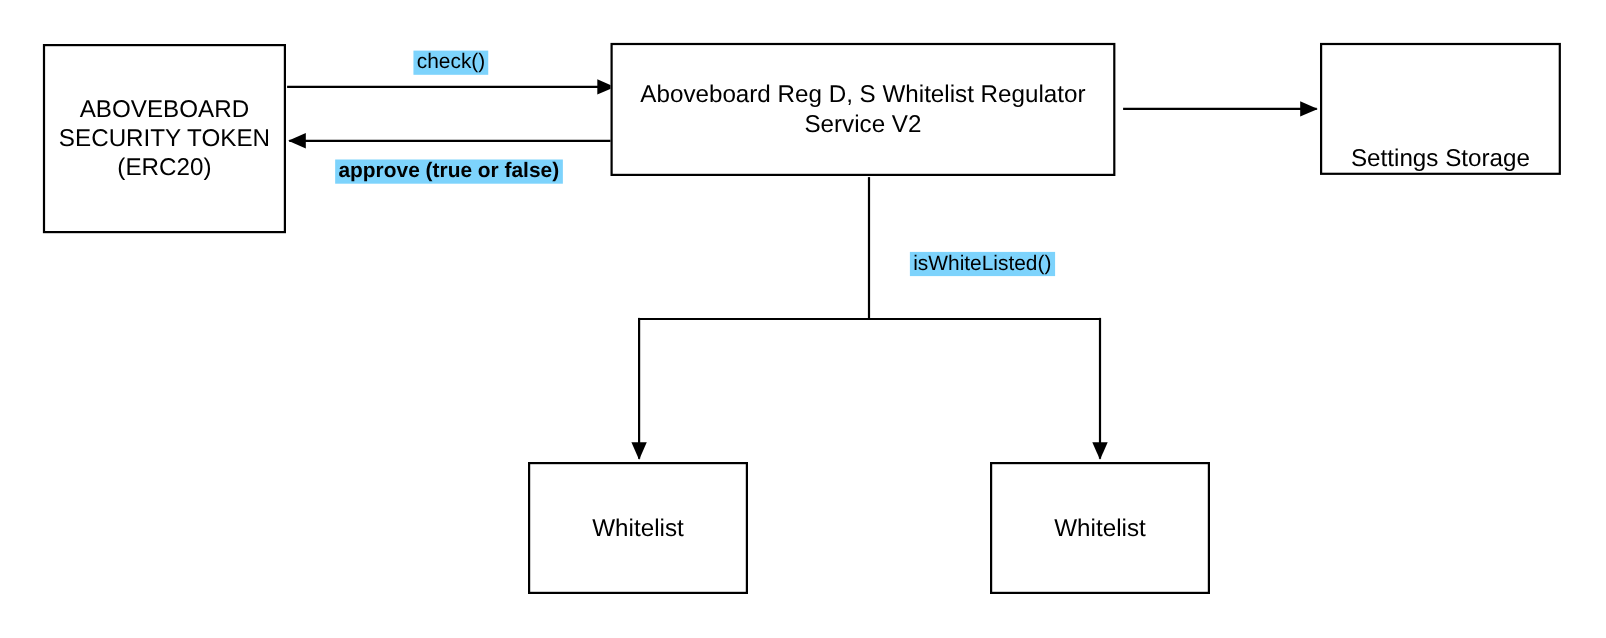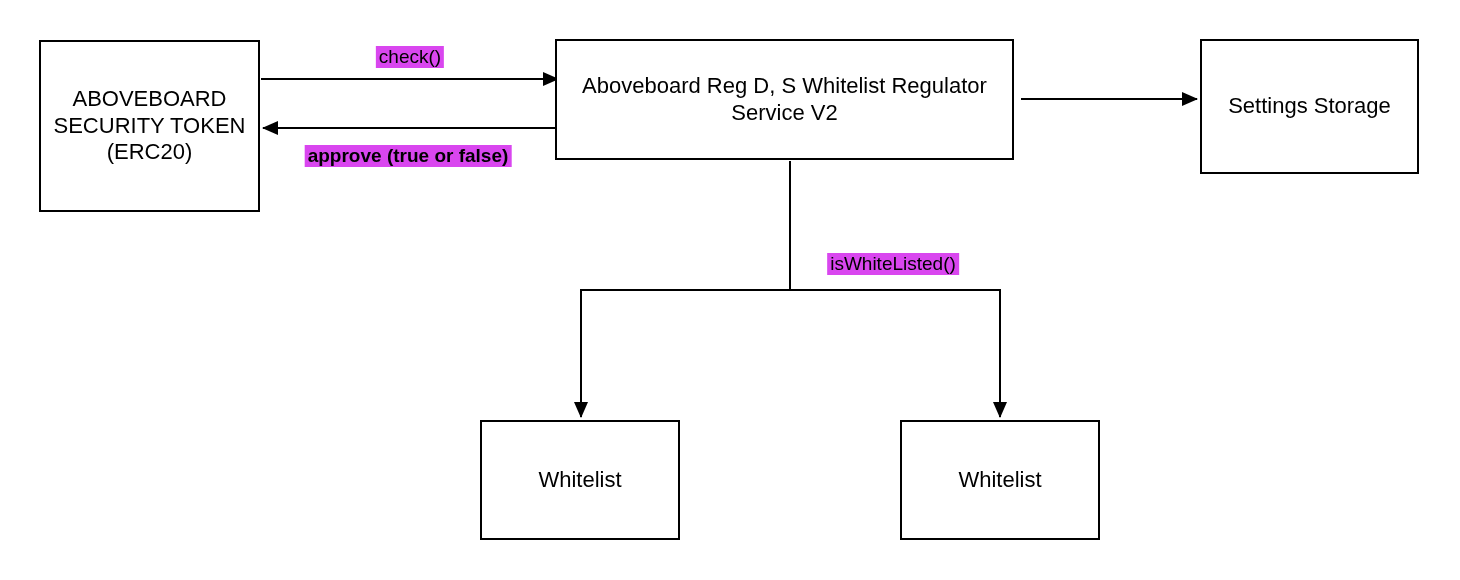--- a/index.html
+++ b/index.html
@@ -34,34 +34,34 @@
     text-align: center;
     font-size: 22px;
     line-height: 1.2;
   }
   .node-label {
     white-space: pre-line;
     padding: 0 8px;
   }
   #node-token      { left: 39px;   top: 40px;  width: 221px; height: 172px; }
   #node-regulator  { left: 555px;  top: 39px;  width: 459px; height: 121px; }
-  #node-settings   { left: 1200px; top: 39px;  width: 219px; height: 135px; }
+  #node-settings   { left: 1200px; top: 39px;  width: 219px; height: 120px; align-items: flex-end; }
   #node-wl-left    { left: 480px;  top: 420px; width: 200px; height: 120px; }
   #node-wl-right   { left: 900px;  top: 420px; width: 200px; height: 120px; }
   .edge-label {
     position: absolute;
     transform: translate(-50%, -50%);
     font-size: 19px;
     white-space: nowrap;
-    background: #d946ef;
+    background: #7dd3fc;
     padding: 0 3px;
   }
   #label-check     { left: 410px; top: 57px;  }
   #label-approve   { left: 408px; top: 156px; font-weight: bold; }
-  #label-iswl      { left: 893px; top: 264px; text-align: center; }
+  #label-iswl      { left: 893px; top: 240px; text-align: center; }
 </style>
 </head>
 <body>
 
 <div class="canvas">
 
   <svg class="connectors" viewBox="0 0 1460 580" xmlns="http://www.w3.org/2000/svg">
     <defs>
       <marker id="arrowhead" viewBox="0 0 16 14" markerWidth="16" markerHeight="14" refX="15" refY="7" orient="auto-start-reverse" markerUnits="userSpaceOnUse">
         <path d="M0,0 L16,7 L0,14 Z" fill="#000000"></path>

